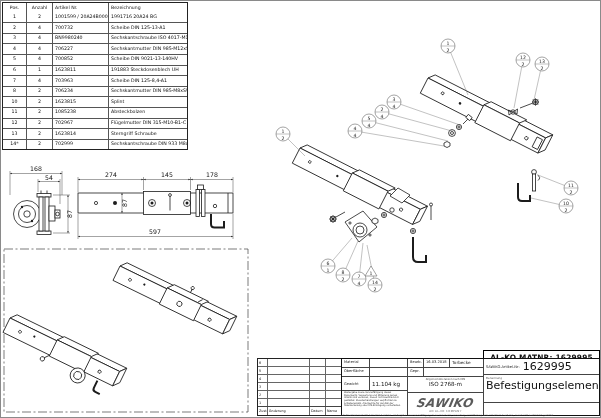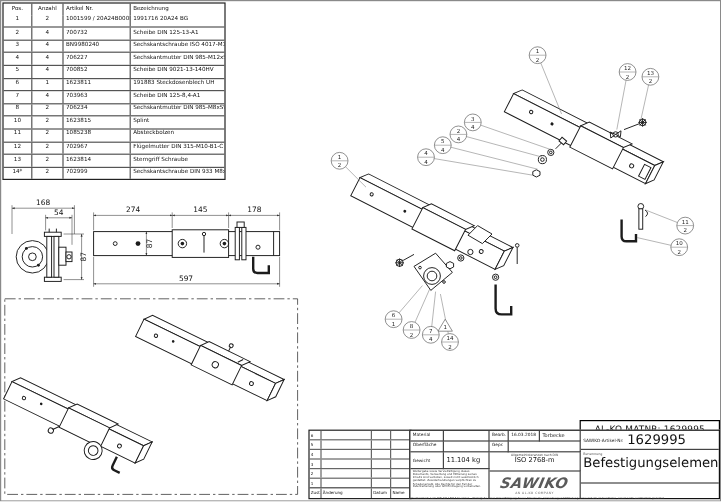--- a/index.html
+++ b/index.html
@@ -30,21 +30,21 @@
   
   .tb{position:absolute;left:341px;top:358px;width:257px;height:56px;border:1px solid #111;
       background:#fff;font-size:4px;}
   .cell{position:absolute;border-right:0.5px solid #444;border-bottom:0.5px solid #444;
         overflow:hidden;padding:1px 2px;box-sizing:border-box;}
   .lab{font-size:3.6px;color:#222;}
   .big{font-size:11px;line-height:1.05;}
   .tiny{font-size:2.3px;line-height:1.15;color:#333;}
   .alko-box{position:absolute;left:483px;top:350px;width:115px;height:12px;border:1px solid #000;
             background:#fff;display:flex;align-items:center;justify-content:center;
-            font-size:7.4px;font-weight:normal;letter-spacing:0.2px;white-space:nowrap;}
+            font-size:7.4px;font-weight:bold;letter-spacing:0.2px;white-space:nowrap;}
   .footer-line{position:absolute;left:341px;top:414px;width:257px;height:4px;overflow:hidden;
                font-size:2.2px;color:#444;white-space:nowrap;}
   .logo{font-style:italic;font-weight:bold;font-size:12px;color:#5a5a5a;transform:skewX(-12deg);
         letter-spacing:0.5px;}
   .logo-sub{font-size:2.6px;color:#666;text-align:center;letter-spacing:0.4px;}
 </style>
 </head>
 <body>
 
 <div id="sheet">

